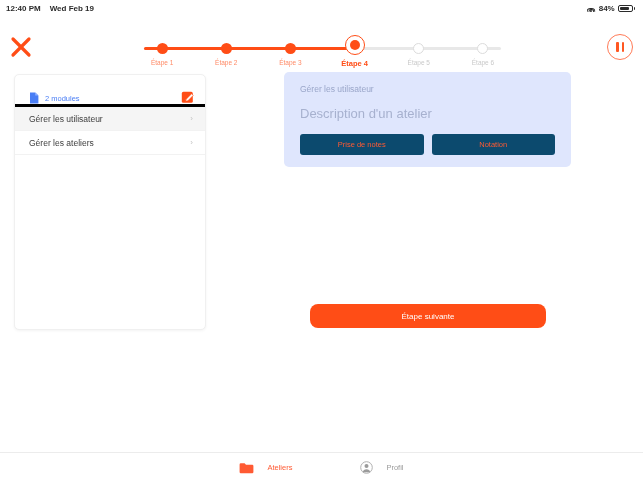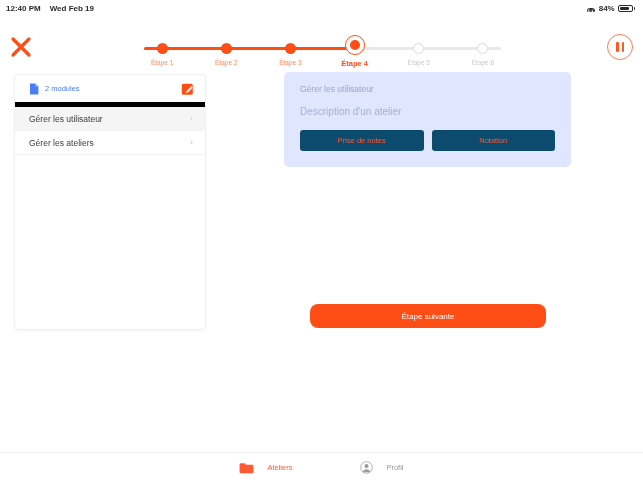--- a/index.html
+++ b/index.html
@@ -88,42 +88,42 @@
   .step.current .step-label { color: #ff4d16; font-weight: bold; font-size: 7.5px; margin-top: 4px; }
 
   
   .module-panel {
     position: absolute; left: 14px; top: 74px; width: 192px; height: 256px;
     background: #ffffff; border: 1px solid #f0f0f0; border-radius: 5px;
     box-shadow: 0 1px 3px rgba(0,0,0,0.05);
     overflow: hidden;
   }
   .module-head {
-    height: 32px; display: flex; align-items: center; justify-content: space-between;
-    padding: 0 10px 0 14px; border-bottom: 5px solid #000000;
+    height: 32px; display: flex; align-items: flex-end; justify-content: space-between;
+    padding: 0 10px 0 14px; border-bottom: 3px solid #000000;
   }
   .module-head-left { display: flex; align-items: center; gap: 6px; }
   .doc-ico { width: 10px; height: 12px; position: relative; display: block; }
   .module-count { font-size: 7.5px; color: #4a7ef5; }
   .edit-ico { width: 14px; height: 14px; cursor: pointer; display: block; }
   .module-item {
     height: 24px; display: flex; align-items: center; justify-content: space-between;
     padding: 0 12px 0 14px; font-size: 8.5px; color: #3d3d3d;
     border-bottom: 1px solid #f2f2f2; cursor: pointer;
   }
   .module-item.selected { background: #f5f5f5; }
   .chev { color: #c4c4c4; font-size: 8px; line-height: 1; }
 
   
   .info-card {
     position: absolute; left: 284px; top: 72px; width: 287px; height: 95px;
     background: #dfe6fd; border-radius: 5px; padding: 12px 16px;
   }
   .info-title { font-size: 8.5px; color: #9aa6c9; margin-bottom: 12px; }
-  .info-desc { font-size: 10px; color: #a7b1cf; margin-bottom: 13px; }
+  .info-desc { font-size: 13px; color: #a7b1cf; margin-bottom: 13px; }
   .info-btn-row { display: flex; gap: 8px; }
   .info-btn {
     flex: 1; height: 21px; background: #0c4a6e; border-radius: 3px;
     display: flex; align-items: center; justify-content: center;
     font-size: 7.5px; color: #ff5a33; cursor: pointer;
   }
 
   
   .cta {
     position: absolute; left: 310px; top: 304px; width: 236px; height: 24px;

